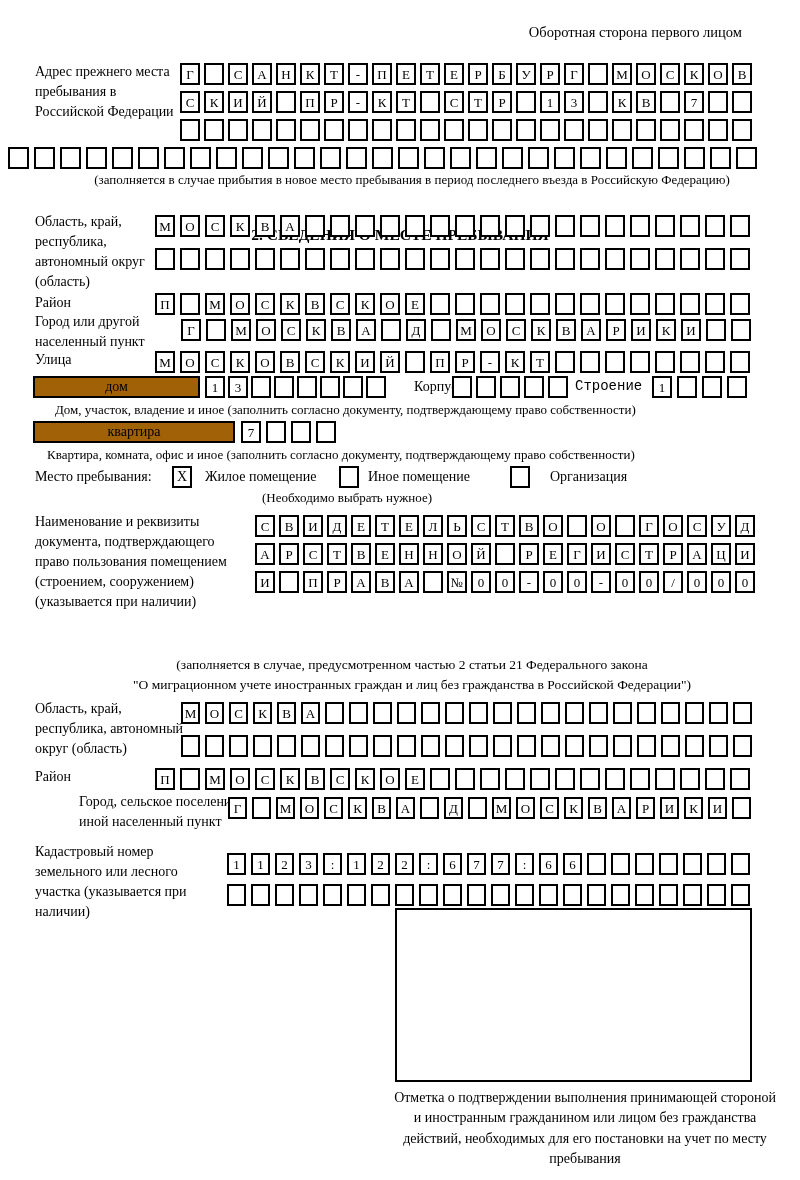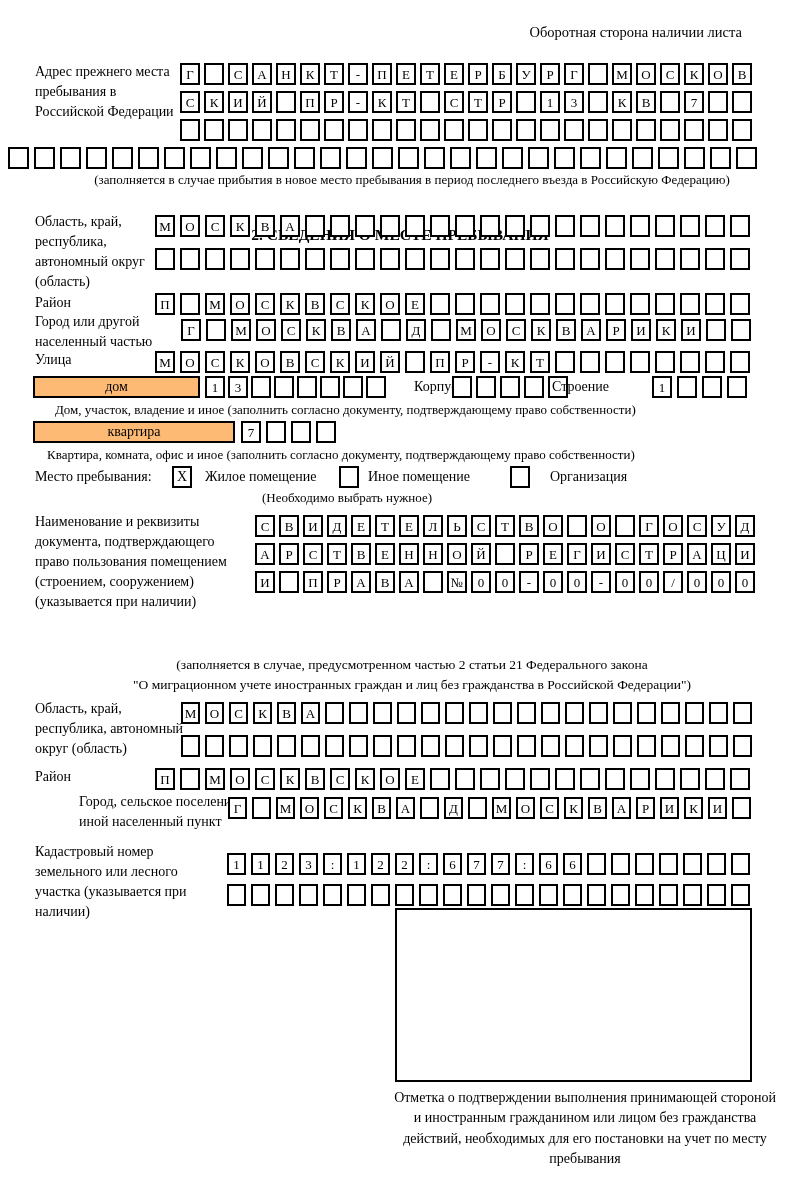--- a/index.html
+++ b/index.html
@@ -7,31 +7,31 @@
         font-family:"Liberation Serif",serif;overflow:hidden;}
   .label{position:absolute;font-size:14px;line-height:1.42;}
   .caption{position:absolute;font-size:13px;line-height:1.4;padding-left:12px;}
   .center{left:0;width:100%;text-align:center;}
   .title{position:absolute;font-weight:bold;font-size:15.5px;margin-top:36px;}
   .boxrow{position:absolute;display:flex;gap:var(--g,5px);}
   .boxrow .cell{flex:none;width:var(--w,20px);height:var(--h,22px);border:2px solid #000;
         box-sizing:border-box;display:flex;align-items:center;justify-content:center;
         font-size:13px;line-height:1;background:#fff;}
   .rect{position:absolute;height:22px;border:2px solid #000;box-sizing:border-box;
-        display:flex;align-items:center;justify-content:center;font-size:14px;background:#fdba74;}
+        display:flex;align-items:center;justify-content:center;font-size:14px;background:#a16207;}
   .cb{position:absolute;width:20px;height:22px;border:2px solid #000;box-sizing:border-box;
         display:flex;align-items:center;justify-content:center;font-size:14px;background:#fff;}
   .stampbox{position:absolute;border:2px solid #000;box-sizing:border-box;background:#fff;}
 </style>
 </head>
 <body>
 
 <div class="page">
 
-  <div class="label" style="top:22px;right:58px;font-size:14.5px;">Оборотная сторона наличии листа</div>
+  <div class="label" style="top:22px;right:58px;font-size:14.5px;">Оборотная сторона первого лицом</div>
 
   <div class="label" style="left:35px;top:62px;width:145px;">Адрес прежнего места пребывания в Российской Федерации</div>
   <div class="boxrow" style="left:180px;top:63px;--g:4px;">
       <div class="cell">Г</div>
       <div class="cell"></div>
       <div class="cell">С</div>
       <div class="cell">А</div>
       <div class="cell">Н</div>
       <div class="cell">К</div>
       <div class="cell">Т</div>
@@ -215,21 +215,21 @@
       <div class="cell"></div>
       <div class="cell"></div>
       <div class="cell"></div>
       <div class="cell"></div>
       <div class="cell"></div>
       <div class="cell"></div>
       <div class="cell"></div>
       <div class="cell"></div>
     </div>
 
-  <div class="label" style="left:35px;top:312px;width:145px;">Город или другой населенный частью</div>
+  <div class="label" style="left:35px;top:312px;width:145px;">Город или другой населенный пункт</div>
   <div class="boxrow" style="left:181px;top:319px;">
       <div class="cell">Г</div>
       <div class="cell"></div>
       <div class="cell">М</div>
       <div class="cell">О</div>
       <div class="cell">С</div>
       <div class="cell">К</div>
       <div class="cell">В</div>
       <div class="cell">А</div>
       <div class="cell"></div>
@@ -289,21 +289,21 @@
       <div class="cell"></div>
     </div>
   <div class="label" style="left:414px;top:377px;">Корпус</div>
   <div class="boxrow" style="left:452px;top:376px;--g:4px;">
       <div class="cell"></div>
       <div class="cell"></div>
       <div class="cell"></div>
       <div class="cell"></div>
       <div class="cell"></div>
     </div>
-  <div class="label" style="left:552px;top:377px;">Строение</div>
+  <div class="label" style="left:575px;top:377px;font-family:Liberation Mono, monospace;">Строение</div>
   <div class="boxrow" style="left:652px;top:376px;">
       <div class="cell">1</div>
       <div class="cell"></div>
       <div class="cell"></div>
       <div class="cell"></div>
     </div>
   <div class="caption" style="left:43px;top:401px;">Дом, участок, владение и иное (заполнить согласно документу, подтверждающему право собственности)</div>
 
   <div class="rect" style="left:33px;top:421px;width:202px;text-align:right;">квартира</div>
   <div class="boxrow" style="left:241px;top:421px;">

